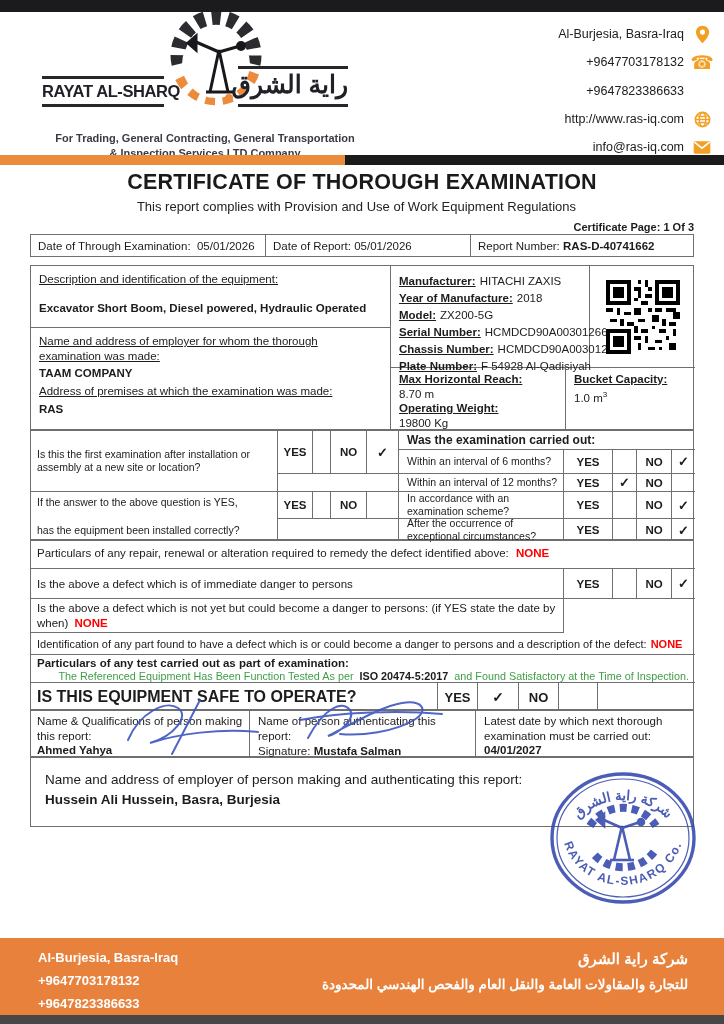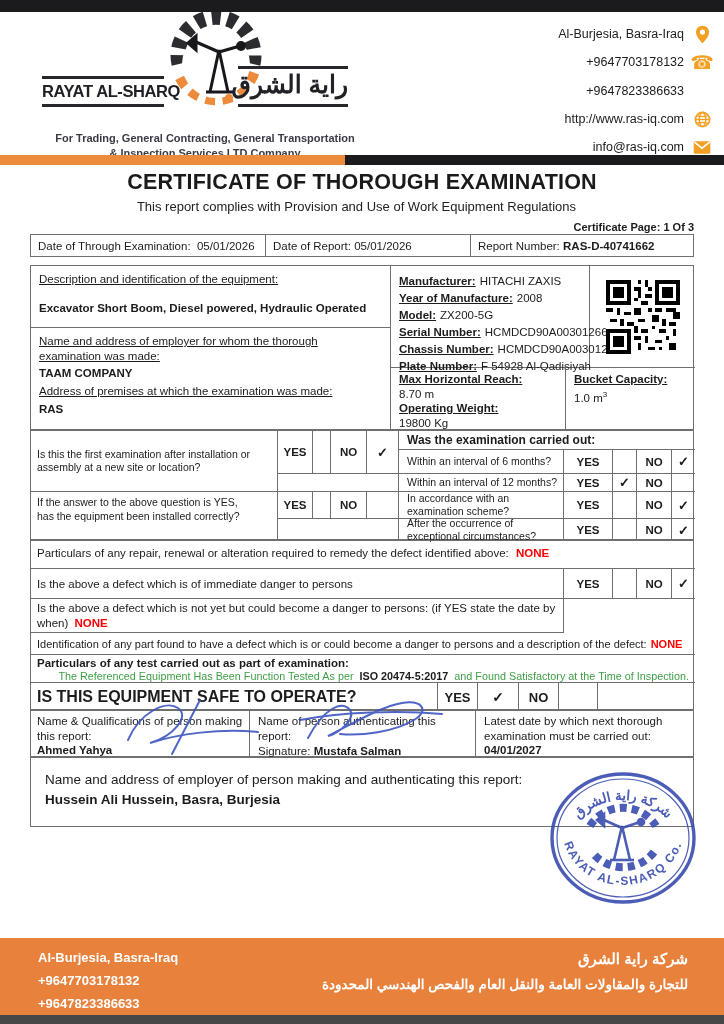--- a/index.html
+++ b/index.html
@@ -141,21 +141,21 @@
       <div class="eqval" style="margin-top:14px;">Excavator Short Boom, Diesel powered, Hydraulic Operated</div>
     </div>
     <div class="cell noB" style="left:0;top:62px;width:360px;height:101px;padding:6px 8px;">
       <div class="eqlab" style="width:320px;">Name and address of employer for whom the thorough examination was made:</div>
       <div class="eqval" style="margin:2px 0 3px 0;">TAAM COMPANY</div>
       <div class="eqlab">Address of premises at which the examination was made:</div>
       <div class="eqval" style="margin-top:3px;">RAS</div>
     </div>
     <div class="cell dets" style="left:360px;top:0;width:199px;height:102px;">
       <div><span class="lab">Manufacturer:</span><span>HITACHI ZAXIS</span></div>
-      <div><span class="lab">Year of Manufacture:</span><span>2008</span></div>
+      <div><span class="lab">Year of Manufacture:</span><span>2018</span></div>
       <div><span class="lab">Model:</span><span>ZX200-5G</span></div>
       <div style="white-space:nowrap;"><span class="lab">Serial Number:</span><span>HCMDCD90A00301266</span></div>
       <div style="white-space:nowrap;"><span class="lab">Chassis Number:</span><span>HCMDCD90A00301266</span></div>
       <div style="white-space:nowrap;"><span class="lab">Plate Number:</span><span>F 54928 Al-Qadisiyah</span></div>
     </div>
     <div class="cell noR" style="left:559px;top:0;width:105px;height:102px;">
       <svg style="position:absolute;left:16px;top:14px;" width="74" height="74" viewBox="0 0 21 21" shape-rendering="crispEdges">
         <rect width="21" height="21" fill="#ffffff"></rect>
         <g fill="#000000">
           <rect x="0" y="0" width="7" height="7"></rect>
@@ -256,21 +256,21 @@
         <span>YES</span>
       </div>
     <div class="cell chk" style="left:582px;top:43px;width:24px;height:18px;">
         <span>✓</span>
       </div>
     <div class="cell yn" style="left:606px;top:43px;width:35px;height:18px;">
         <span>NO</span>
       </div>
     <div class="cell noR" style="left:641px;top:43px;width:23px;height:18px;"></div>
 
-    <div class="cell qtxt noB" style="left:0;top:61px;width:247px;height:49px;display:flex;flex-direction:column;justify-content:flex-start;">
+    <div class="cell qtxt noB" style="left:0;top:61px;width:247px;height:49px;display:flex;flex-direction:column;justify-content:space-between;">
       <span>If the answer to the above question is YES,</span>
       <span>has the equipment been installed correctly?</span>
     </div>
     <div class="cell yn" style="left:247px;top:61px;width:35px;height:27px;">
         <span>YES</span>
       </div>
     <div class="cell" style="left:282px;top:61px;width:18px;height:27px;"></div>
     <div class="cell yn" style="left:300px;top:61px;width:36px;height:27px;">
         <span>NO</span>
       </div>

